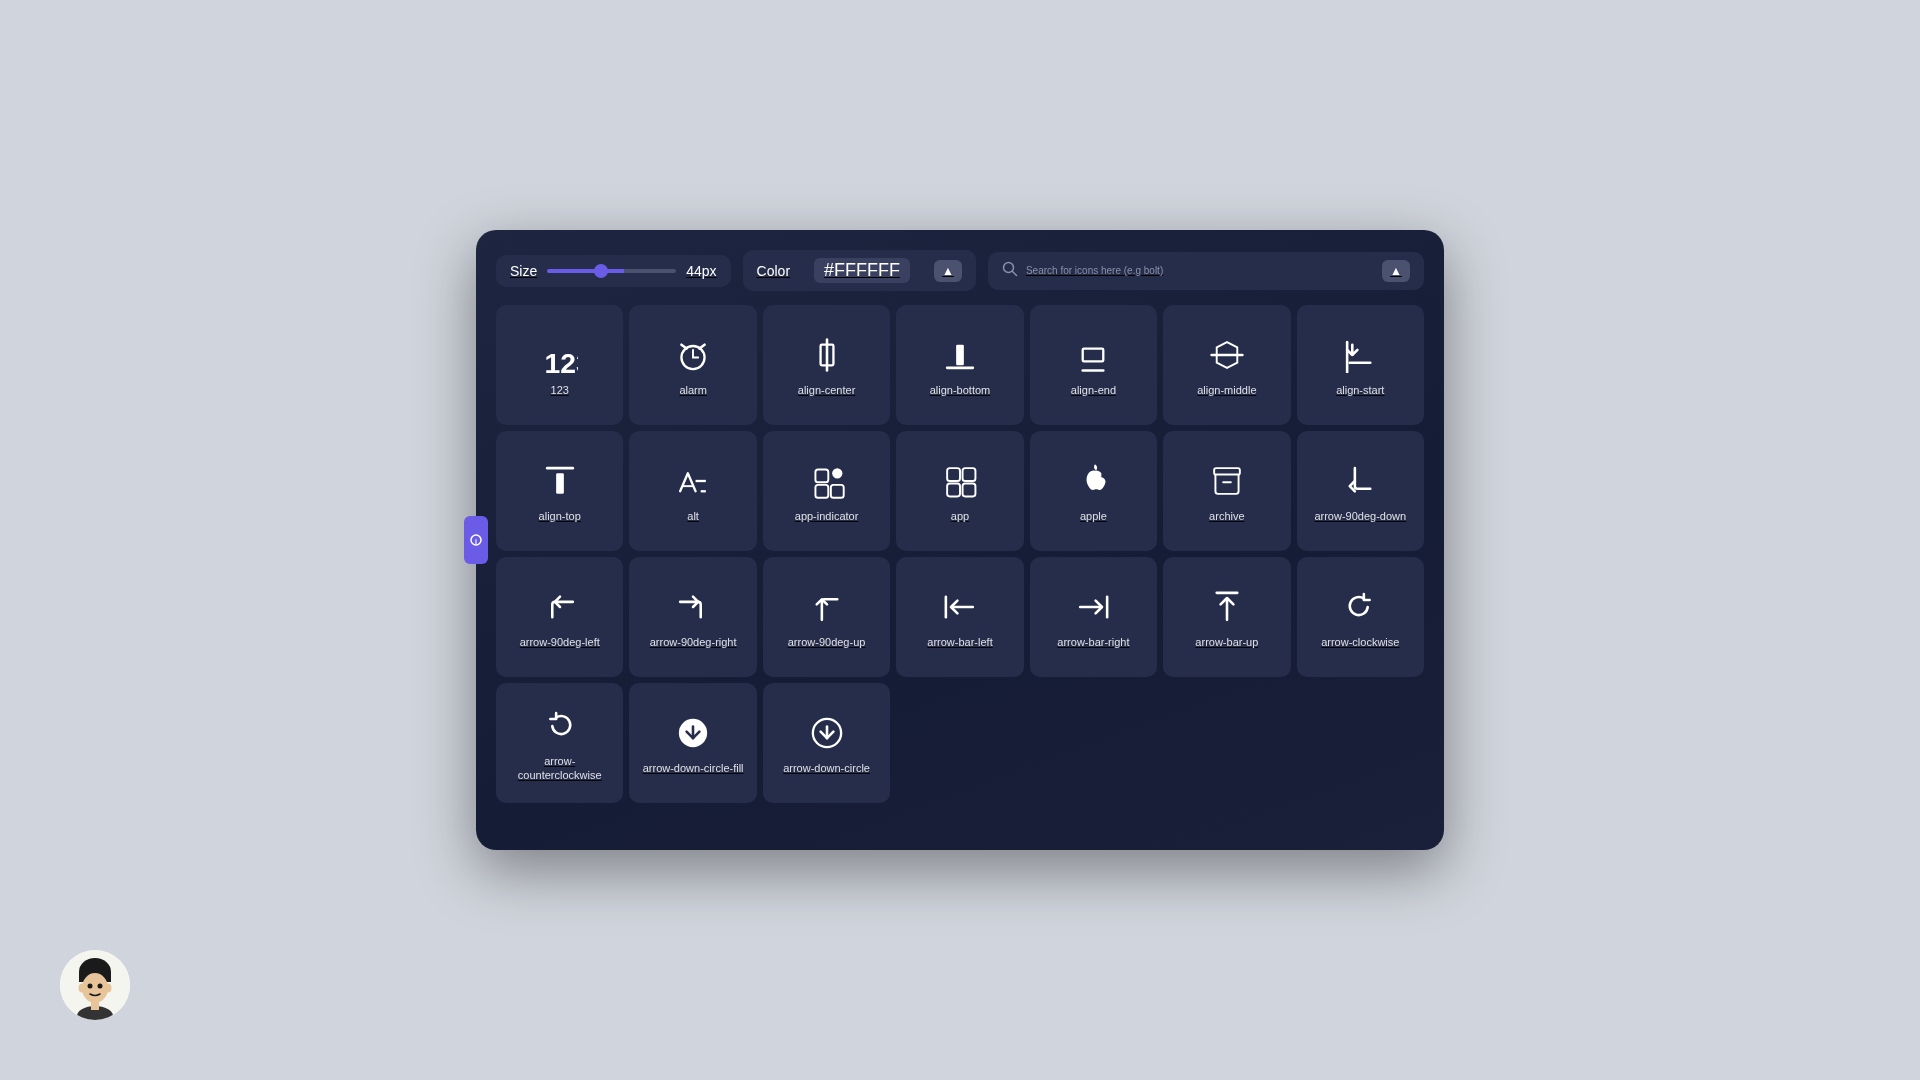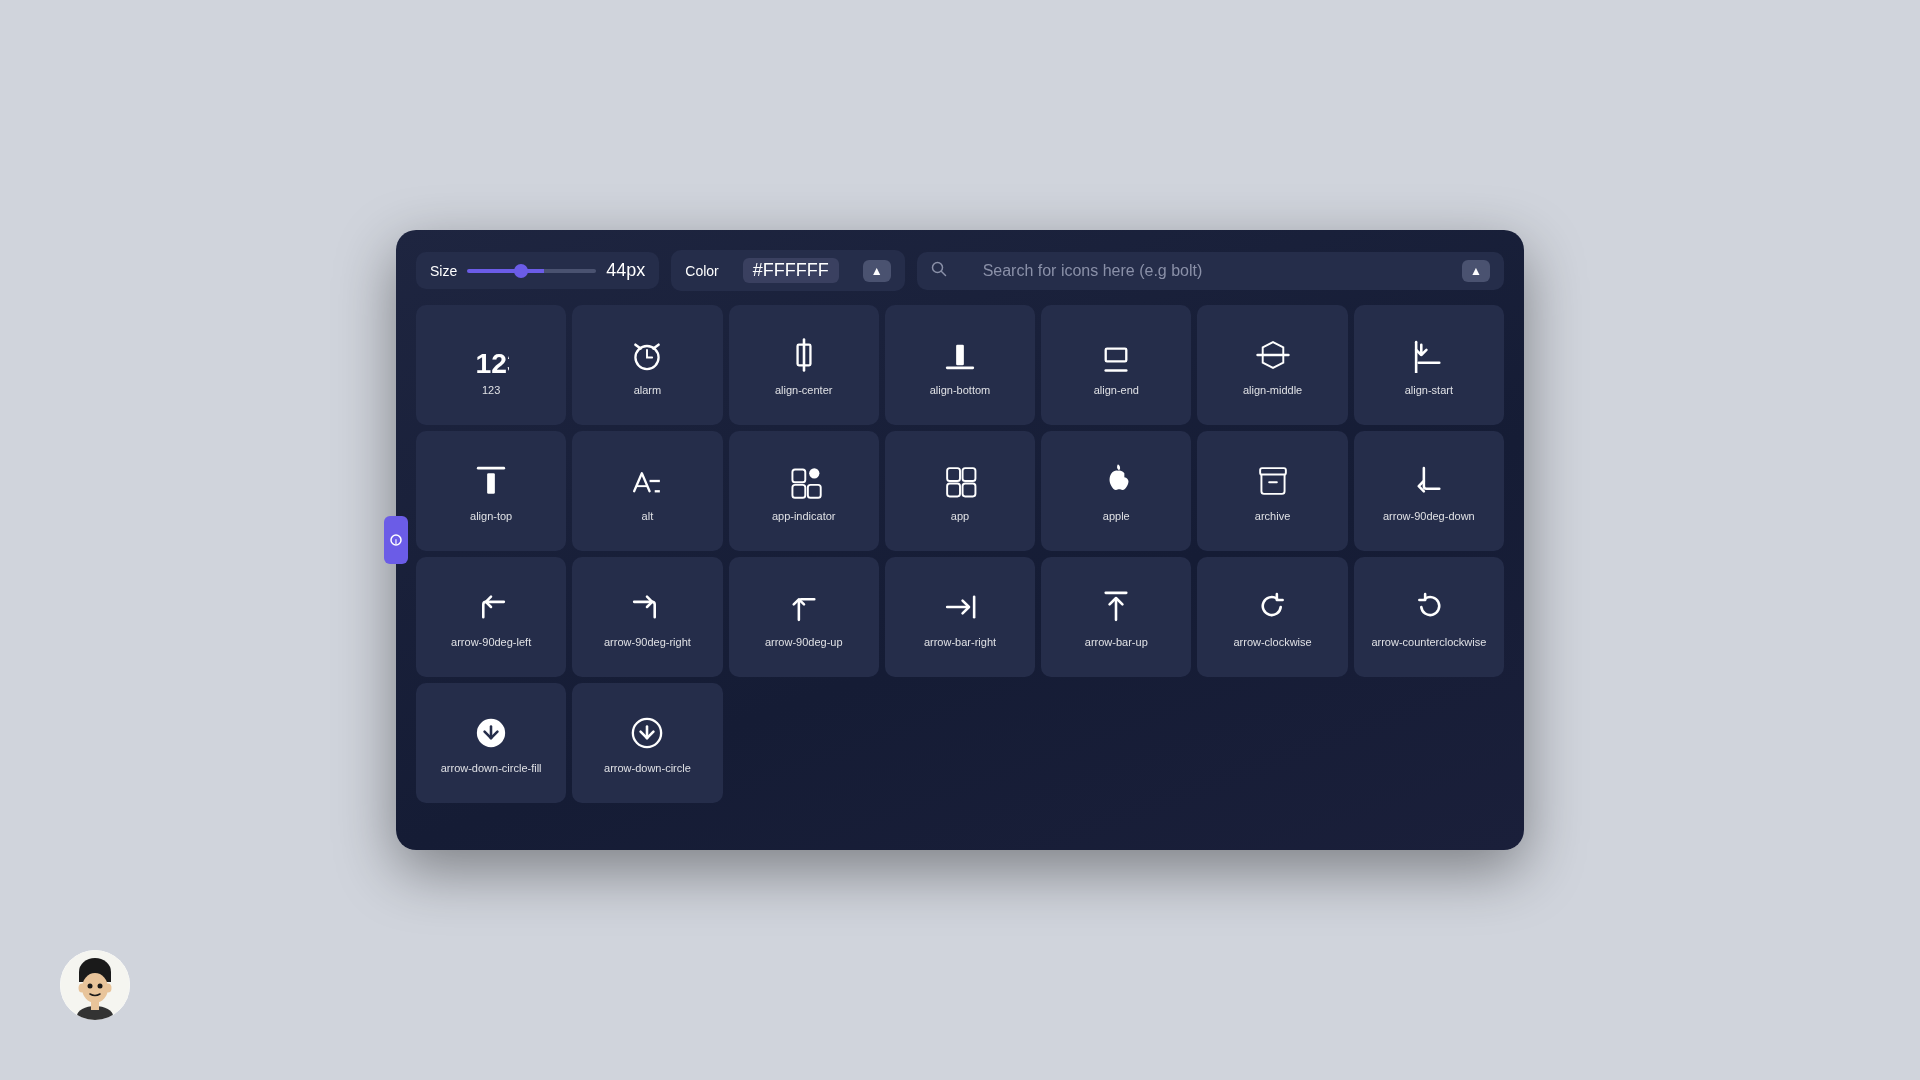--- a/index.html
+++ b/index.html
@@ -8,27 +8,28 @@
       height: 1080px;
       background: #d0d4dc;
       display: flex;
       align-items: center;
       justify-content: center;
       font-family: -apple-system, BlinkMacSystemFont, 'Segoe UI', sans-serif;
       overflow: hidden;
     }
 
     .main-container {
-      width: 1128px;
+      width: 968px;
       height: 620px;
       background: linear-gradient(160deg, #1e2540 0%, #151c35 60%, #1a1f3a 100%);
       border-radius: 20px;
       padding: 20px;
       position: relative;
       box-shadow: 0 20px 60px rgba(0,0,0,0.4);
+      text-decoration: underline;
     }
 
     
     .side-tab {
       position: absolute;
       left: -12px;
       top: 50%;
       transform: translateY(-50%);
       width: 24px;
       height: 48px;
@@ -78,21 +79,21 @@
     .size-slider::-webkit-slider-thumb {
       -webkit-appearance: none;
       width: 14px;
       height: 14px;
       border-radius: 50%;
       background: #6b5ce7;
       cursor: pointer;
     }
     .size-value {
       color: #ffffff;
-      font-size: 18px;
+      font-size: 14px;
       white-space: nowrap;
     }
 
     .color-control {
       display: flex;
       align-items: center;
       gap: 24px;
       background: #252d4a;
       border-radius: 10px;
       padding: 8px 14px;
@@ -131,24 +132,23 @@
     }
     .search-icon-wrap {
       color: #8a90a8;
       font-size: 16px;
     }
     .search-input {
       background: transparent;
       border: none;
       outline: none;
       color: #8a90a8;
-      font-size: 16px;
+      font-size: 10px;
       flex: 1;
       min-width: 0;
-      margin-left: 28px;
     }
     .search-input::placeholder { color: #8a90a8; }
     .search-collapse-btn {
       color: #ffffff;
       cursor: pointer;
       background: #4a5270;
       border: none;
       border-radius: 6px;
       padding: 4px 8px;
       font-size: 12px;
@@ -411,20 +411,30 @@
           <svg class="icon-svg" viewBox="0 0 28 28" fill="none" xmlns="http://www.w3.org/2000/svg">
             <path d="M10 24 L10 10 Q10 8 12 8 L22 8" stroke="white" stroke-width="2" fill="none" stroke-linecap="round" stroke-linejoin="round"></path>
         <path d="M6 12 L10 8 L14 12" stroke="white" stroke-width="2" fill="none" stroke-linecap="round" stroke-linejoin="round"></path>
           </svg>
         </div>
         <span class="icon-label">arrow-90deg-up</span>
       </div>
       <div class="icon-cell">
         <div class="icon-visual">
           <svg class="icon-svg" viewBox="0 0 28 28" fill="none" xmlns="http://www.w3.org/2000/svg">
+            <line x1="24" y1="14" x2="8" y2="14" stroke="white" stroke-width="2" stroke-linecap="round"></line>
+        <path d="M12 9 L7 14 L12 19" stroke="white" stroke-width="2" fill="none" stroke-linecap="round" stroke-linejoin="round"></path>
+        <line x1="3" y1="6" x2="3" y2="22" stroke="white" stroke-width="2" stroke-linecap="round"></line>
+          </svg>
+        </div>
+        <span class="icon-label">arrow-bar-left</span>
+      </div>
+      <div class="icon-cell">
+        <div class="icon-visual">
+          <svg class="icon-svg" viewBox="0 0 28 28" fill="none" xmlns="http://www.w3.org/2000/svg">
             <line x1="4" y1="14" x2="20" y2="14" stroke="white" stroke-width="2" stroke-linecap="round"></line>
         <path d="M16 9 L21 14 L16 19" stroke="white" stroke-width="2" fill="none" stroke-linecap="round" stroke-linejoin="round"></path>
         <line x1="25" y1="6" x2="25" y2="22" stroke="white" stroke-width="2" stroke-linecap="round"></line>
           </svg>
         </div>
         <span class="icon-label">arrow-bar-right</span>
       </div>
       <div class="icon-cell">
         <div class="icon-visual">
           <svg class="icon-svg" viewBox="0 0 28 28" fill="none" xmlns="http://www.w3.org/2000/svg">

